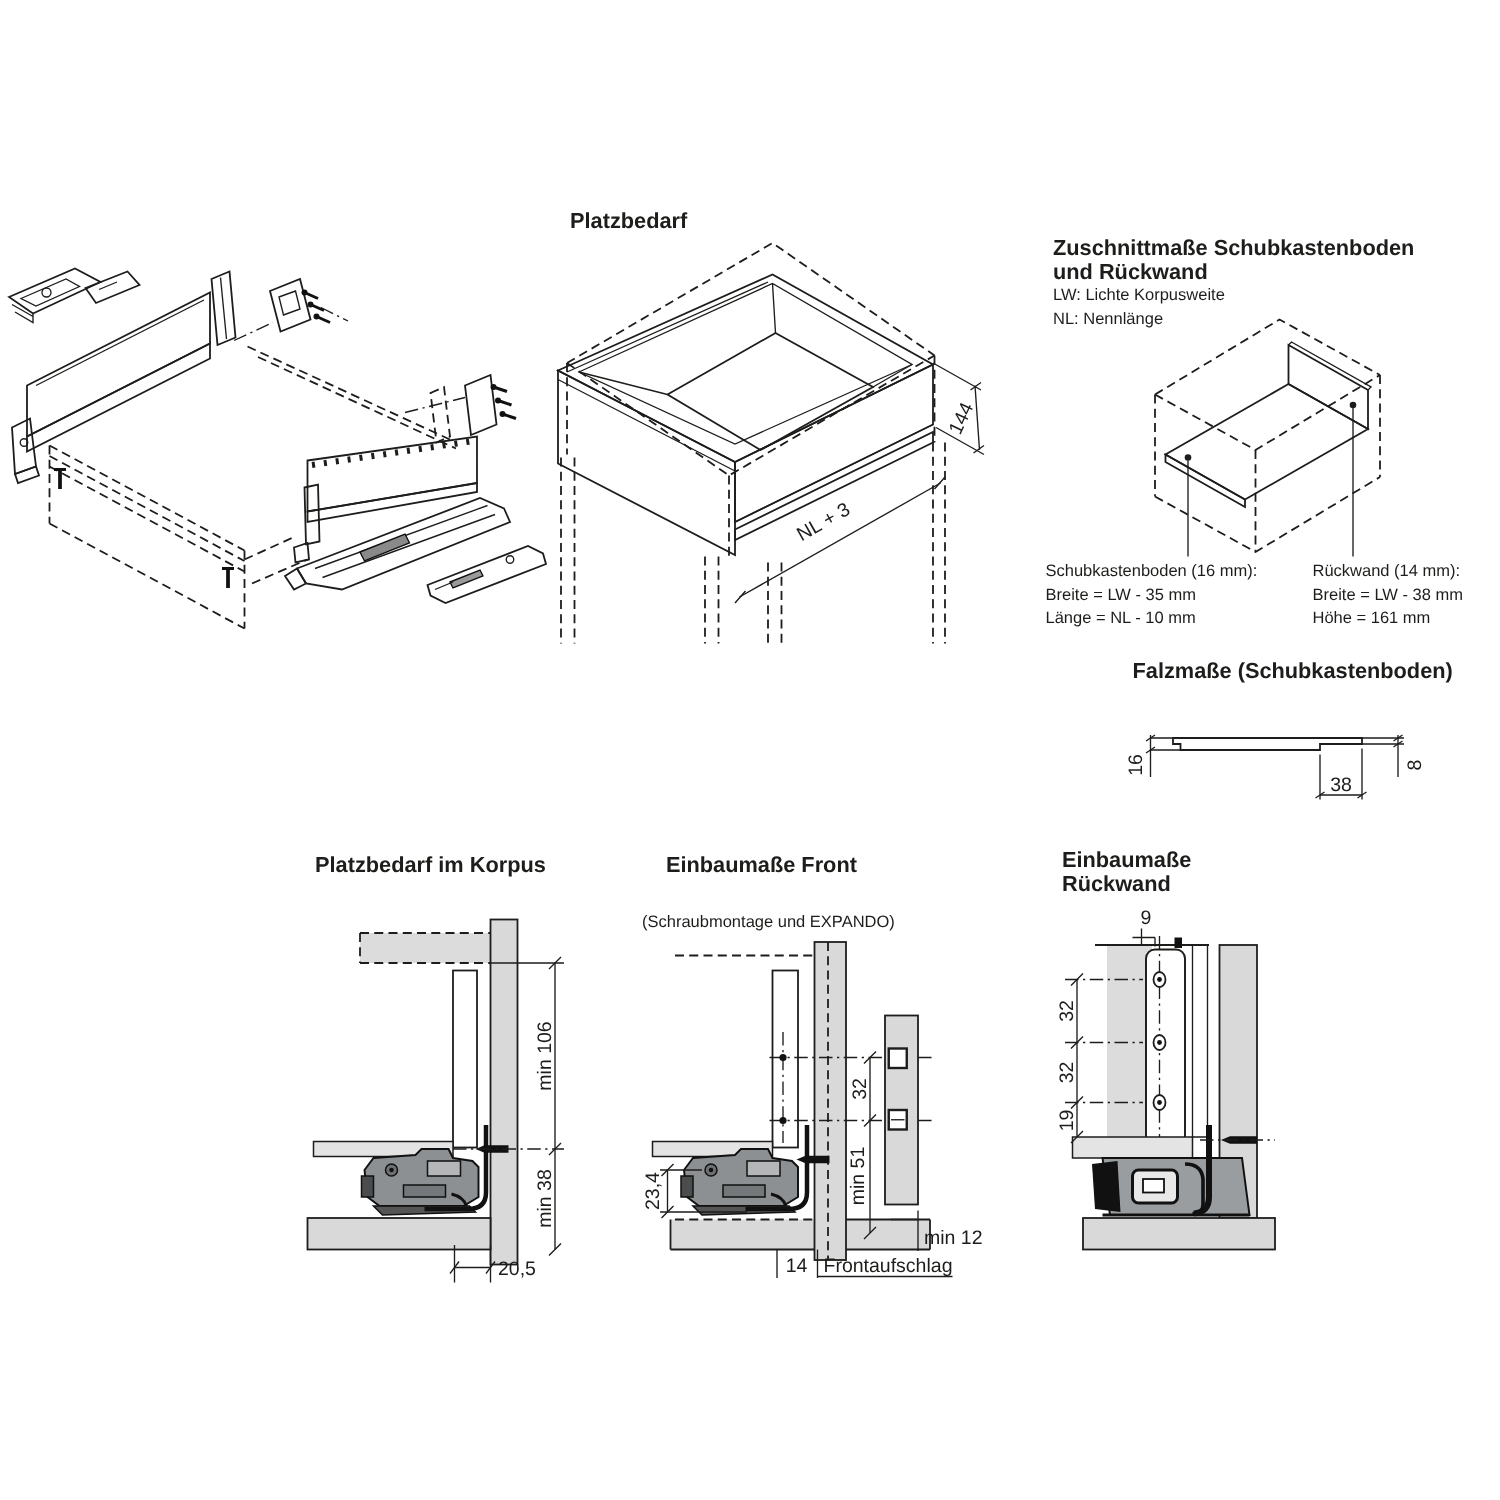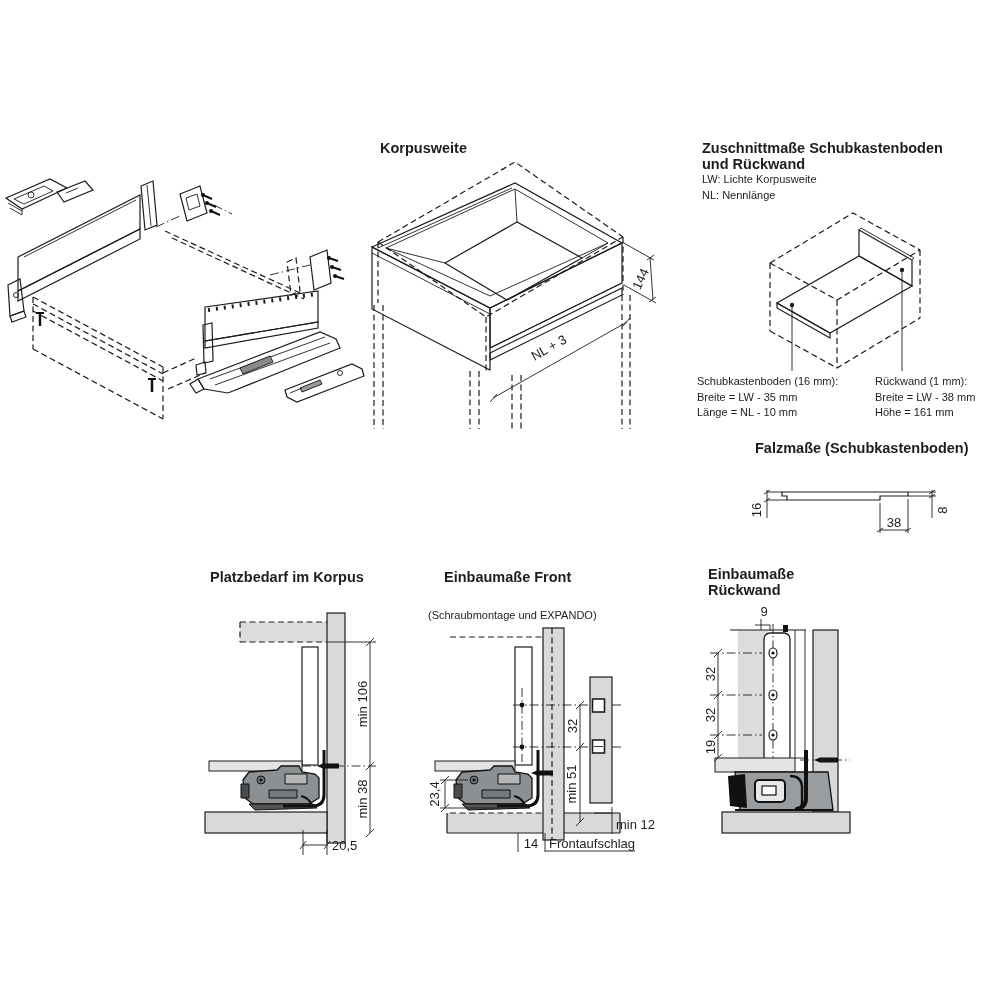--- a/index.html
+++ b/index.html
@@ -117,21 +117,21 @@
       <path class="ln" d="M198,214 L204,224 L196,228 L190,219 Z" fill="#9a9a9a"></path>
     </g>
     <g>
       <path class="ln" d="M285,225 L352,199 L362,204 L364,211 L297,237 L287,232 Z" fill="#e8e8e8"></path>
       <path d="M300,223 l20,-8 l2,4 l-20,8 Z" fill="#9a9a9a" stroke="#111" stroke-width="0.9"></path>
       <circle class="thin" cx="340" cy="208" r="2.5" fill="#fff"></circle>
       <path class="thin" d="M290,228 l12,-5"></path>
     </g>
   </svg>
 
-  <div class="abs title" style="left:380px;top:140px">Korpusweite</div>
+  <div class="abs title" style="left:380px;top:140px">Platzbedarf</div>
 
   <svg class="abs" style="left:360px;top:155px" width="320" height="280" viewBox="0 0 320 280">
     <g>
       <path class="dash" d="M18,87 L155,7 L263,82"></path>
       <path class="dash" d="M18,87 L126,162 L263,82"></path>
       <path class="dash" d="M18,87 L18,148"></path>
       <path class="dash" d="M263,82 L263,140"></path>
       <path class="dash" d="M126,162 L126,218"></path>
       <path class="dash" d="M14,150 V274 M23,150 V274"></path>
       <path class="dash" d="M110,216 V274 M119,216 V274"></path>
@@ -154,21 +154,21 @@
       <path class="dim" d="M287,105 l7,-5 M289,147 l7,-5"></path>
       <text x="281" y="128" text-anchor="middle" transform="rotate(-65 281 124)">144</text>
     </g>
     <g>
       <path class="dim" d="M133,243 L267,167"></path>
       <path class="dim" d="M130,247 l7,-8 M263,171 l7,-8"></path>
       <text x="193" y="196" text-anchor="middle" transform="rotate(-29.5 193 200)">NL + 3</text>
     </g>
   </svg>
 
-  <div class="abs" style="left:702px;top:140px">
+  <div class="abs" style="left:702px;top:158px">
     <div class="title">Zuschnittmaße Schubkastenboden</div>
     <div class="title">und Rückwand</div>
     <div class="body-text">LW: Lichte Korpusweite</div>
     <div class="body-text">NL: Nennlänge</div>
   </div>
 
   <svg class="abs" style="left:700px;top:208px" width="300" height="165" viewBox="0 0 300 165">
     <g>
       <path class="dash" d="M70,55 L153,5 L220,42"></path>
       <path class="dash" d="M70,55 L137,92 L220,42"></path>
@@ -188,21 +188,21 @@
     <path class="thin" d="M92,99 V163"></path>
     <path class="thin" d="M202,64 V163"></path>
   </svg>
 
   <div class="abs body-text" style="left:697px;top:374px">
     <div>Schubkastenboden (16 mm):</div>
     <div>Breite = LW - 35 mm</div>
     <div>Länge = NL - 10 mm</div>
   </div>
   <div class="abs body-text" style="left:875px;top:374px">
-    <div>Rückwand (1 mm):</div>
+    <div>Rückwand (14 mm):</div>
     <div>Breite = LW - 38 mm</div>
     <div>Höhe = 161 mm</div>
   </div>
 
   <div class="abs title" style="left:755px;top:440px">Falzmaße (Schubkastenboden)</div>
 
   <svg class="abs" style="left:740px;top:482px" width="220" height="62" viewBox="0 0 220 62">
     <path class="ln" d="M42,10 L168,10 L168,14 L140,14 L140,18 L47,18 L47,14 L42,14 Z" fill="#ffffff"></path>
     <g>
       <path class="dim" d="M27,10 H42 M27,18 H47 M27,8 V36"></path>

